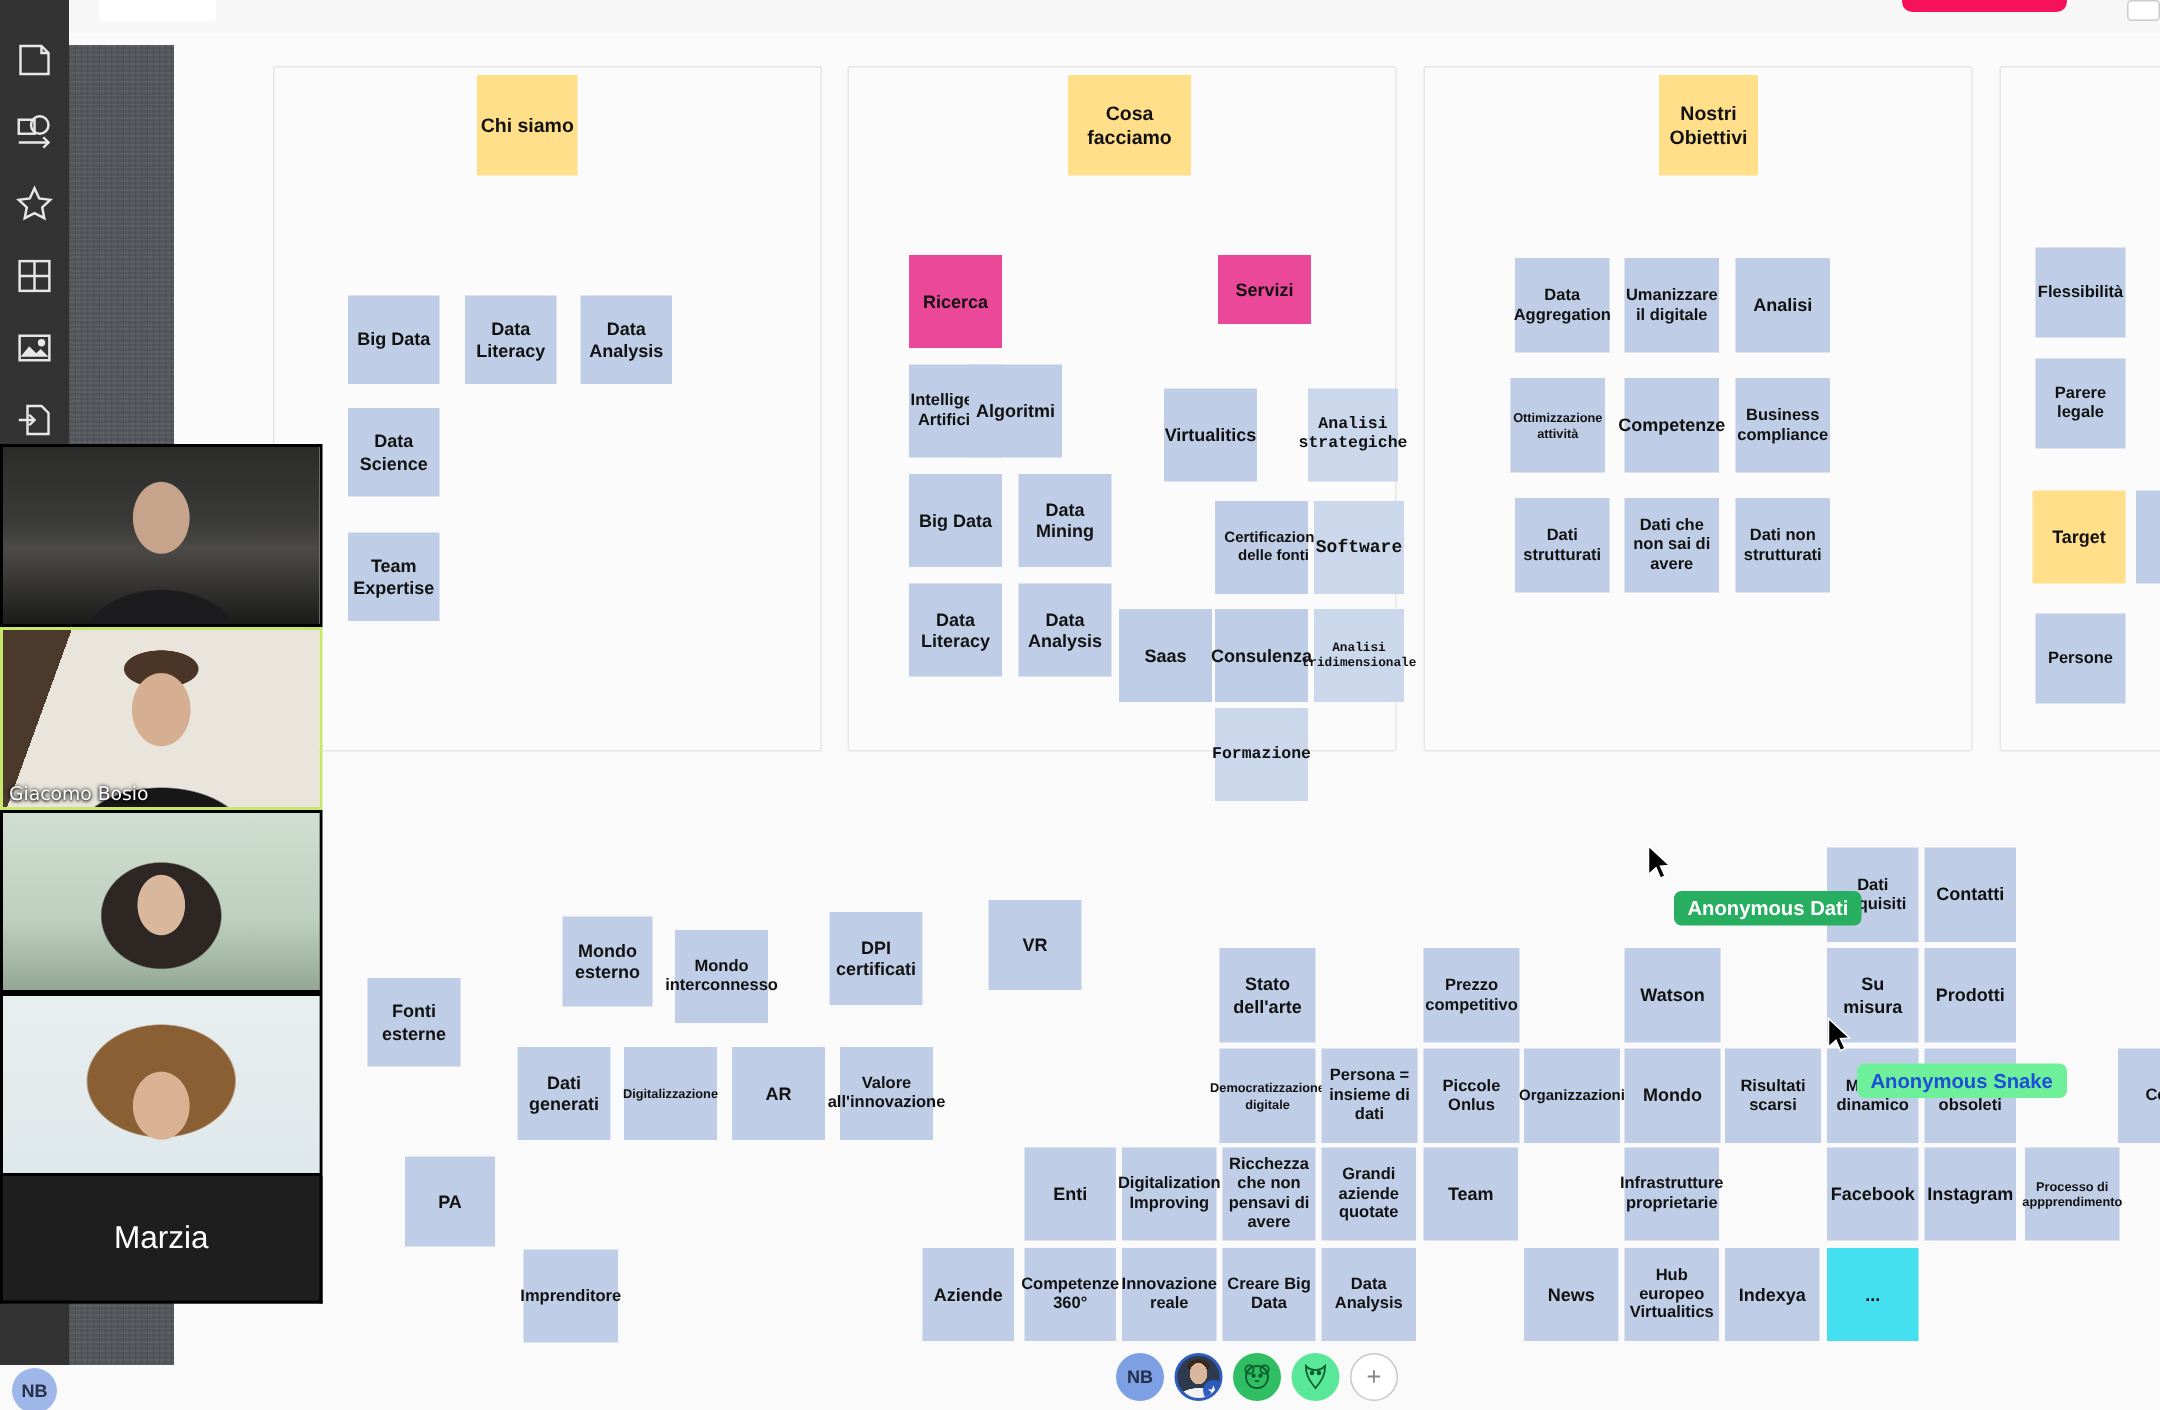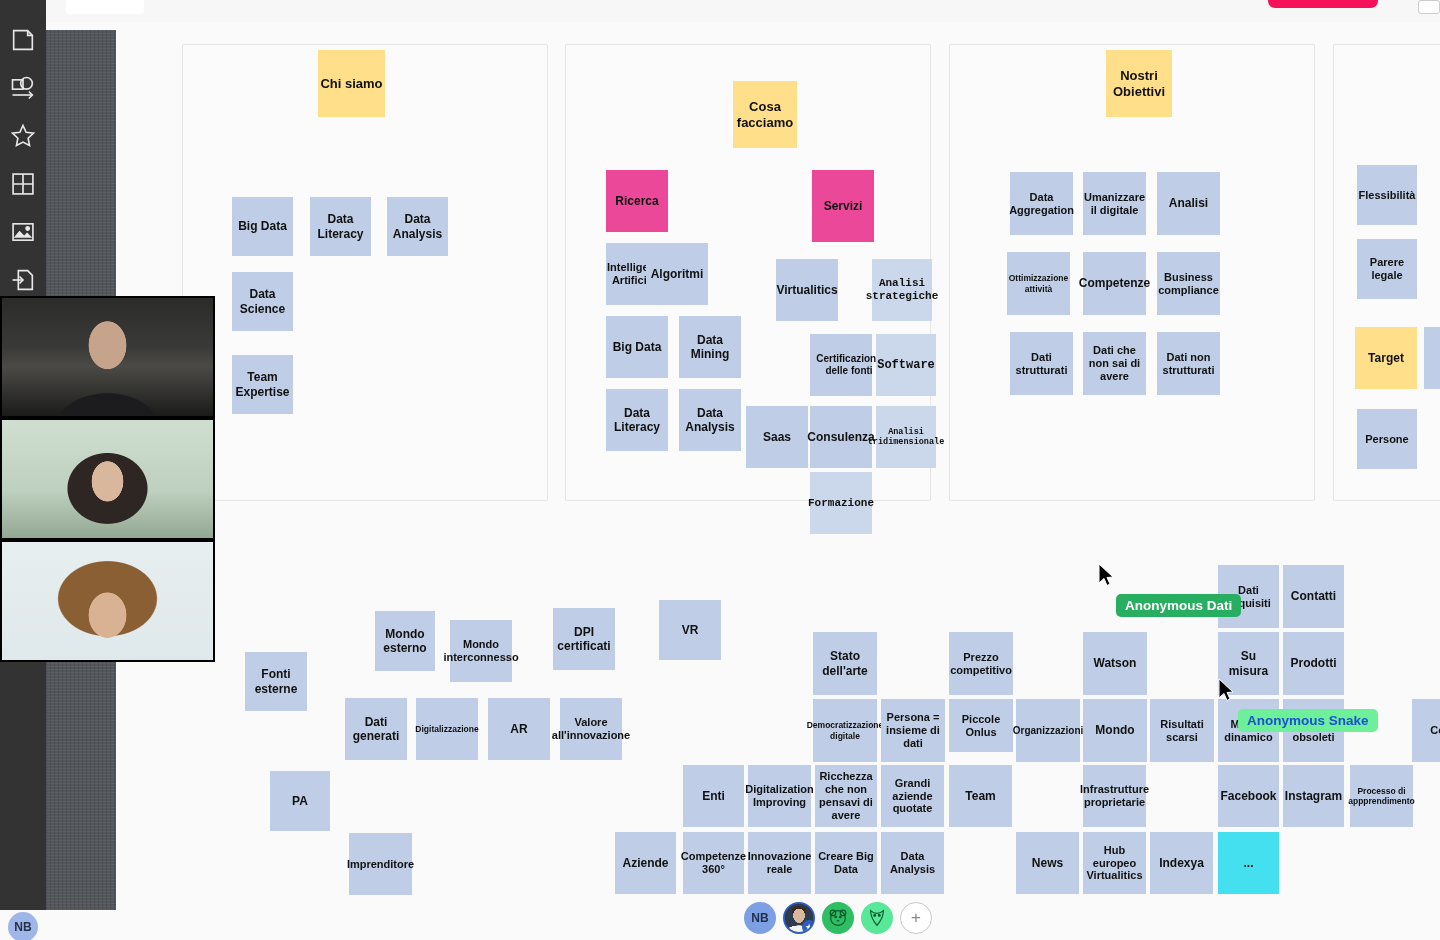--- a/index.html
+++ b/index.html
@@ -144,23 +144,23 @@
     <div class="frame" style="left: 182px; top: 44px; width: 366px; height: 457px;"></div>
     <div class="frame" style="left: 565px; top: 44px; width: 366px; height: 457px;"></div>
     <div class="frame" style="left: 949px; top: 44px; width: 366px; height: 457px;"></div>
     <div class="frame" style="left: 1333px; top: 44px; width: 366px; height: 457px;"></div>
     <div class="card yellow fs13" style="left: 318px; top: 50px; width: 67px; height: 67px;">Chi siamo</div>
     <div class="card  fs12" style="left: 232px; top: 197px; width: 61px; height: 59px;">Big Data</div>
     <div class="card  fs12" style="left: 310px; top: 197px; width: 61px; height: 59px;">Data Literacy</div>
     <div class="card  fs12" style="left: 387px; top: 197px; width: 61px; height: 59px;">Data Analysis</div>
     <div class="card  fs12" style="left: 232px; top: 272px; width: 61px; height: 59px;">Data Science</div>
     <div class="card  fs12" style="left: 232px; top: 355px; width: 61px; height: 59px;">Team Expertise</div>
-    <div class="card yellow fs13" style="left: 733px; top: 50px; width: 64px; height: 67px; margin-top: 31px;">Cosa facciamo</div>
+    <div class="card yellow fs13" style="left: 712px; top: 50px; width: 82px; height: 67px;">Cosa facciamo</div>
     <div class="card yellow2 fs12" style="left: 606px; top: 170px; width: 62px; height: 62px;">Ricerca</div>
-    <div class="card yellow2 fs12" style="left: 812px; top: 170px; width: 62px; height: 72px;">Servizi</div>
+    <div class="card yellow2 fs12" style="left: 812px; top: 170px; width: 62px; height: 46px;">Servizi</div>
     <div class="card  fs11" style="left: 606px; top: 243px; width: 62px; height: 62px;">Intelligenza Artificiale</div>
     <div class="card  fs12" style="left: 646px; top: 243px; width: 62px; height: 62px;">Algoritmi</div>
     <div class="card  fs12" style="left: 606px; top: 316px; width: 62px; height: 62px;">Big Data</div>
     <div class="card  fs12" style="left: 679px; top: 316px; width: 62px; height: 62px;">Data Mining</div>
     <div class="card  fs12" style="left: 606px; top: 389px; width: 62px; height: 62px;">Data Literacy</div>
     <div class="card  fs12" style="left: 679px; top: 389px; width: 62px; height: 62px;">Data Analysis</div>
     <div class="card  fs12" style="left: 776px; top: 259px; width: 62px; height: 62px;">Virtualitics</div>
     <div class="card pale fs11" style="left: 872px; top: 259px; width: 60px; height: 62px;">Analisi strategiche</div>
     <div class="card  fs10" style="left: 810px; top: 334px; width: 62px; height: 62px; padding-left: 18px;">Certificazione delle fonti</div>
     <div class="card pale fs12" style="left: 876px; top: 334px; width: 60px; height: 62px;">Software</div>
@@ -196,21 +196,21 @@
     <div class="card  fs11" style="left: 349px; top: 833px; width: 63px; height: 62px;">Imprenditore</div>
     <div class="card  fs12" style="left: 813px; top: 632px; width: 64px; height: 63px;">Stato dell'arte</div>
     <div class="card  fs11" style="left: 949px; top: 632px; width: 64px; height: 63px;">Prezzo competitivo</div>
     <div class="card  fs12" style="left: 1083px; top: 632px; width: 64px; height: 63px;">Watson</div>
     <div class="card  fs11" style="left: 1218px; top: 565px; width: 61px; height: 63px;">Dati acquisiti</div>
     <div class="card  fs12" style="left: 1283px; top: 565px; width: 61px; height: 63px;">Contatti</div>
     <div class="card  fs12" style="left: 1218px; top: 632px; width: 61px; height: 63px;">Su misura</div>
     <div class="card  fs12" style="left: 1283px; top: 632px; width: 61px; height: 63px;">Prodotti</div>
     <div class="card  fs9" style="left: 813px; top: 699px; width: 64px; height: 63px;">Democratizzazione digitale</div>
     <div class="card  fs11" style="left: 881px; top: 699px; width: 64px; height: 63px;">Persona = insieme di dati</div>
-    <div class="card  fs11" style="left: 949px; top: 699px; width: 64px; height: 53px;">Piccole Onlus</div>
+    <div class="card  fs11" style="left: 949px; top: 699px; width: 64px; height: 63px;">Piccole Onlus</div>
     <div class="card  fs10" style="left: 1016px; top: 699px; width: 64px; height: 63px;">Organizzazioni</div>
     <div class="card  fs12" style="left: 1083px; top: 699px; width: 64px; height: 63px;">Mondo</div>
     <div class="card  fs11" style="left: 1150px; top: 699px; width: 64px; height: 63px;">Risultati scarsi</div>
     <div class="card  fs11" style="left: 1218px; top: 699px; width: 61px; height: 63px;">Mondo dinamico</div>
     <div class="card  fs11" style="left: 1283px; top: 699px; width: 61px; height: 63px;">Modelli obsoleti</div>
     <div class="card  fs11" style="left: 1412px; top: 699px; width: 61px; height: 63px;">Com</div>
     <div class="card  fs12" style="left: 683px; top: 765px; width: 61px; height: 62px;">Enti</div>
     <div class="card  fs11" style="left: 748px; top: 765px; width: 63px; height: 62px;">Digitalization Improving</div>
     <div class="card  fs11" style="left: 815px; top: 765px; width: 62px; height: 62px;">Ricchezza che non pensavi di avere</div>
     <div class="card  fs11" style="left: 881px; top: 765px; width: 63px; height: 62px;">Grandi aziende quotate</div>
@@ -284,37 +284,48 @@
     <div class="vplaceholder" style="background:
            linear-gradient(180deg,#2b2b2a 0%,#3a3a38 42%,#4b4a46 58%,#1b1b1a 100%);">
     </div>
     <div class="vplaceholder" style="background:
            radial-gradient(ellipse 30px 38px at 50% 40%, #c6a48c 0 62%, transparent 64%),
            radial-gradient(ellipse 74px 52px at 50% 112%, #1c1c1e 0 70%, transparent 72%);">
     </div>
     <div class="vname"></div>
   </div>
 
+  <div class="vtile active">
+    <div class="vplaceholder" style="background:linear-gradient(110deg,#4b3a2c 0 18%,#e9e4dc 18% 100%);"></div>
+    <div class="vplaceholder" style="background:
+           radial-gradient(ellipse 32px 40px at 50% 45%, #d6ae91 0 60%, transparent 62%),
+           radial-gradient(ellipse 34px 17px at 50% 22%, #4a3526 0 72%, transparent 74%),
+           radial-gradient(ellipse 80px 48px at 50% 118%, #17171a 0 70%, transparent 72%);"></div>
+    <div class="vname">Giacomo Bosio</div>
+  </div>
 
   <div class="vtile">
     <div class="vplaceholder" style="background:linear-gradient(180deg,#cfded0 0%,#bed0bf 60%,#93a894 100%);"></div>
     <div class="vplaceholder" style="background:
            radial-gradient(ellipse 26px 33px at 50% 52%, #d8b79c 0 60%, transparent 62%),
            radial-gradient(ellipse 52px 46px at 50% 58%, #2d2622 0 76%, transparent 78%);"></div>
     <div class="vname"></div>
   </div>
 
   <div class="vtile">
     <div class="vplaceholder" style="background:linear-gradient(180deg,#e7eef0 0%,#dfe8ea 100%);"></div>
     <div class="vplaceholder" style="background:
            radial-gradient(ellipse 30px 36px at 50% 62%, #d9b294 0 62%, transparent 64%),
            radial-gradient(ellipse 66px 50px at 50% 48%, #8a5f33 0 74%, transparent 76%);"></div>
     <div class="vname"></div>
   </div>
 
+  <div id="darktile">
+    <span>Marzia</span>
+  </div>
 </div>
 
 <div id="nb-bottom">NB</div>
 
 <div id="avatarbar">
   <div class="av nb">NB</div>
   <div class="av photo">
     <div style="position:absolute;inset:0;background:
       radial-gradient(ellipse 9px 11px at 50% 42%, #d8b79c 0 64%, transparent 66%),
       radial-gradient(ellipse 10px 6px at 50% 24%, #3a2a1d 0 74%, transparent 76%),

